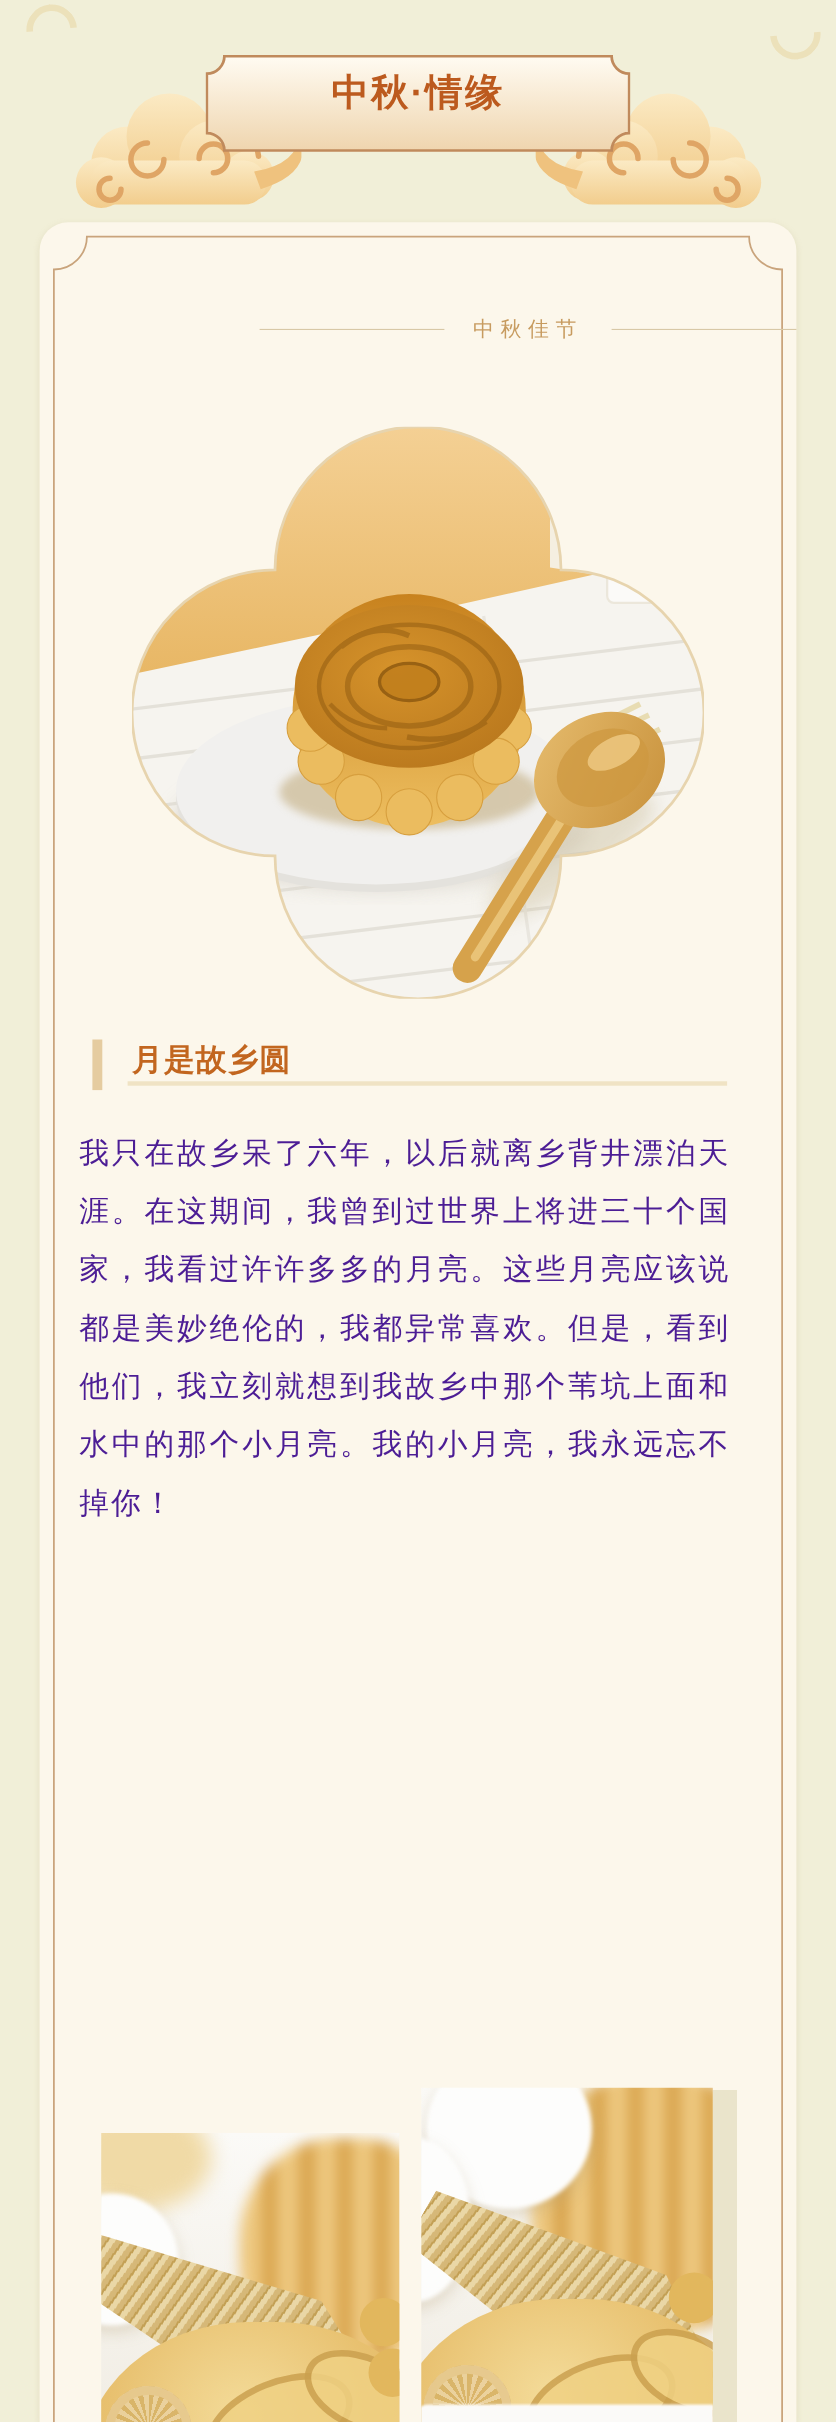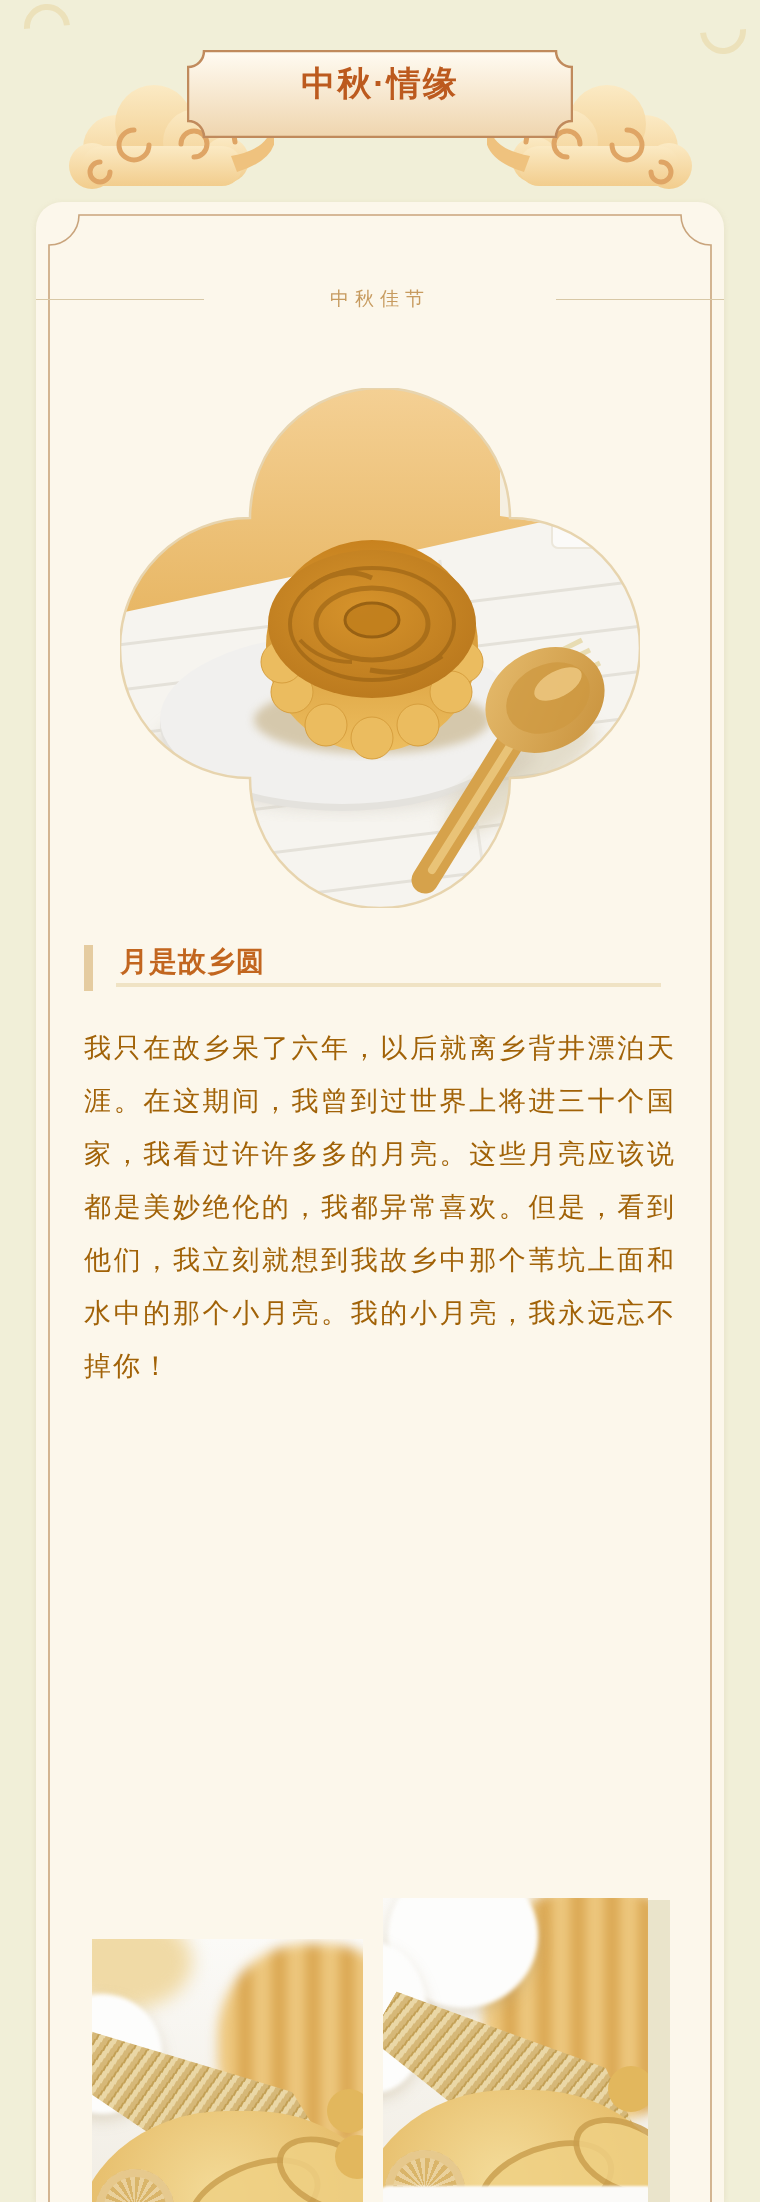--- a/index.html
+++ b/index.html
@@ -21,34 +21,34 @@
     display:flex;align-items:center;justify-content:center;
     font-size:34px;font-weight:bold;color:#BC5A1E;letter-spacing:2px;}
 
   
   .card{position:absolute;left:36px;top:202px;width:688px;height:2000px;
     background:#FCF7EB;border-radius:26px 26px 0 0;
     box-shadow:0 2px 6px rgba(180,160,110,.18);}
   .frame-svg{position:absolute;left:12px;top:12px;}
 
   .section-label{position:absolute;left:0;top:84px;width:100%;
-    display:flex;align-items:center;justify-content:space-between;gap:26px;}
+    display:flex;align-items:center;justify-content:flex-end;gap:26px;}
   .section-label .line{width:168px;height:1px;background:#D8C8A6;}
   .section-label .txt{font-size:19px;letter-spacing:6px;color:#C79B5F;font-weight:500;}
 
   .hero{position:absolute;left:84px;top:186px;width:520px;height:520px;}
 
-  .sec-head{position:absolute;left:48px;width:592px;height:52px;font-family:Liberation Mono, monospace;}
+  .sec-head{position:absolute;left:48px;width:592px;height:52px;}
   .sec-head .bar{position:absolute;left:0;top:3px;width:9px;height:46px;background:#E5CCA0;}
   .sec-head h2{position:absolute;left:36px;top:2px;margin:0;font-size:28px;line-height:40px;
     color:#C2661F;font-weight:bold;letter-spacing:1px;}
   .sec-head .underline{position:absolute;left:32px;top:41px;width:545px;height:4px;background:#F0E3C4;}
 
-  .para{position:absolute;left:48px;width:592px;margin:0;
-    font-size:27px;line-height:53px;letter-spacing:2px;color:#a16207;text-align:justify;}
+  .para{position:absolute;left:36px;width:592px;margin:0;
+    font-size:27px;line-height:53px;letter-spacing:2px;color:#4c1d95;text-align:justify;}
 
   
   .photo-backdrop{position:absolute;left:612px;top:1698px;width:22px;height:302px;background:#EAE4CB;}
   .photo{position:absolute;overflow:hidden;background:linear-gradient(180deg,#FBFAF7,#F1EDE4);}
   .photo.left{left:56px;top:1737px;width:271px;height:263px;}
   .photo.right{left:347px;top:1696px;width:265px;height:304px;}
   .ph-blur-cake{position:absolute;border-radius:45%;
     background:repeating-linear-gradient(90deg,#EDC77E 0 20px,#D9A54F 20px 34px);
     filter:blur(6px);}
   .ph-blur-soft{position:absolute;border-radius:50%;background:#F0DAA6;filter:blur(9px);}

